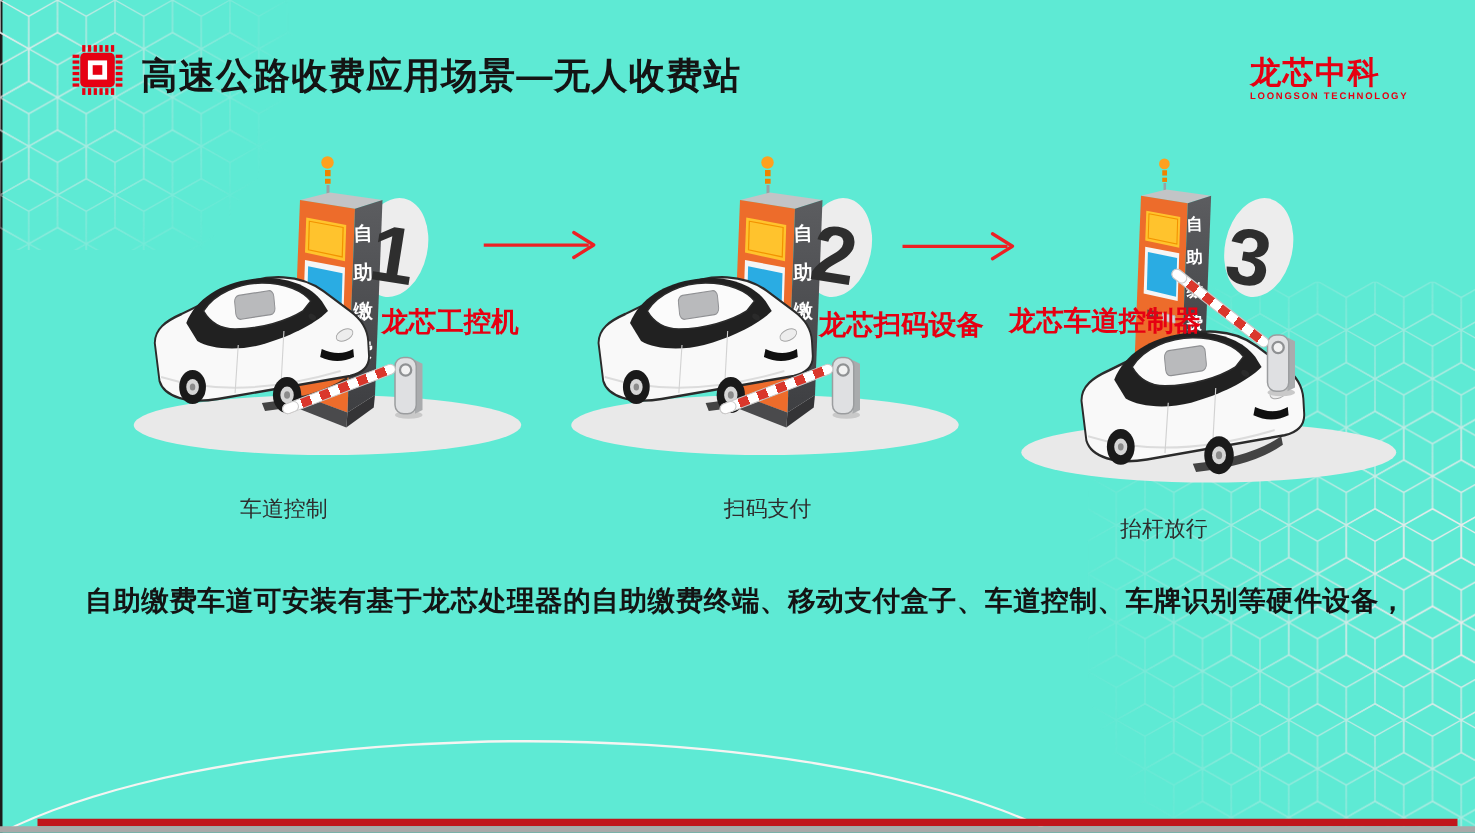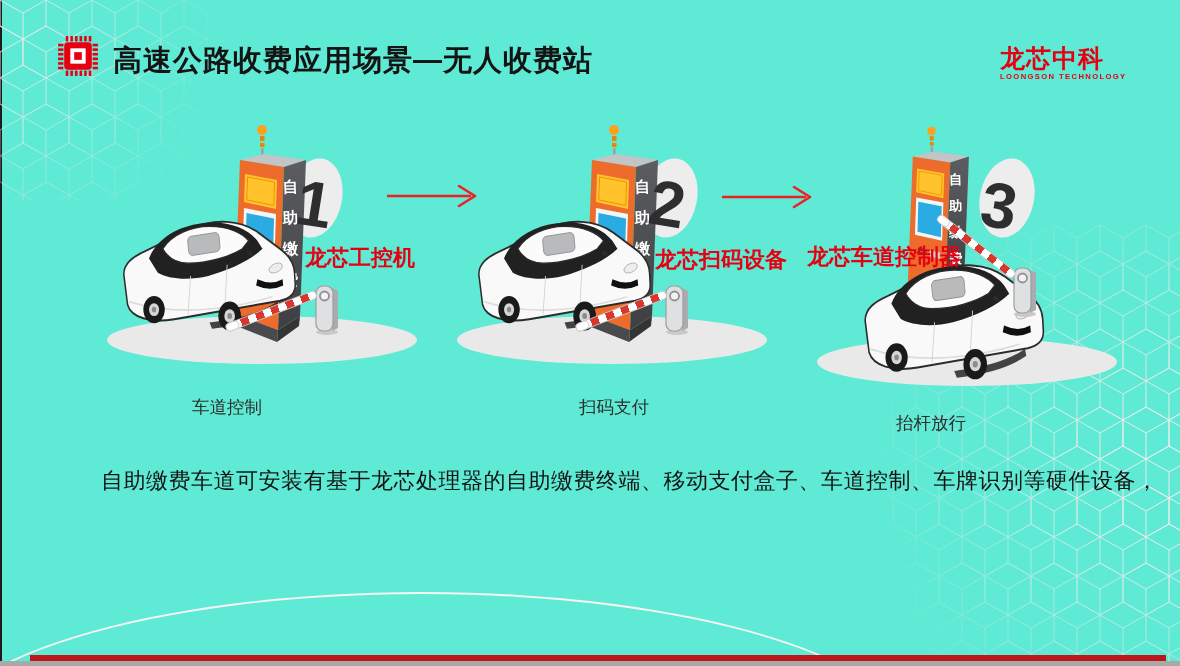--- a/index.html
+++ b/index.html
@@ -27,21 +27,21 @@
   
   .scene{position:absolute;top:100px;width:345px;height:335px;}
   .scene-1{left:102px;} .scene-2{left:452px;} .scene-3{left:792px;}
   .device-label{position:absolute;font-size:22px;font-weight:700;color:#e60012;white-space:nowrap;}
   .label-1{left:305px;top:243px;} .label-2{left:655px;top:245px;} .label-3{left:791px;top:242px;margin-left:16px;}
   .caption{position:absolute;top:395px;transform:translateX(-50%);font-size:17.5px;color:#2e2e2e;font-weight:500;white-space:nowrap;}
   .cap-1{left:227px;} .cap-2{left:601px;margin-left:13px;} .cap-3{left:931px;margin-top:16px;}
   .arrow{position:absolute;width:100px;height:26px;}
   .arrow-1{left:385px;top:183px;} .arrow-2{left:720px;top:184px;}
   
-  .desc{position:absolute;left:68px;font-size:22px;font-weight:400;color:#141414;letter-spacing:.5px;white-space:nowrap;margin-left:33px;}
+  .desc{position:absolute;left:68px;font-size:22px;font-weight:700;color:#141414;letter-spacing:.5px;white-space:nowrap;}
   .desc-1{top:466px;} .desc-2{top:509px;}
   
   .red-bar{position:absolute;left:30px;top:655px;width:1136px;height:6px;background:#c0151b;}
   .gray-strip{position:absolute;left:0;top:661px;width:1180px;height:5px;background:#a9a9a9;}
   svg text{font-family:"Liberation Sans","DejaVu Sans",sans-serif;}
 </style>
 </head>
 <body>
 
 <div class="slide">

